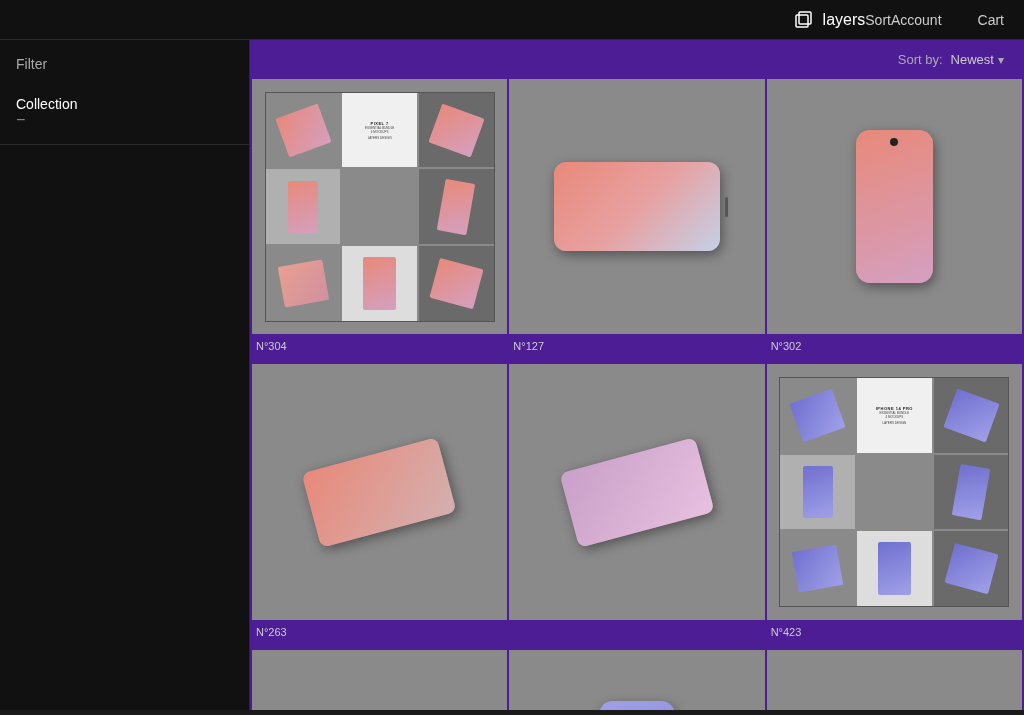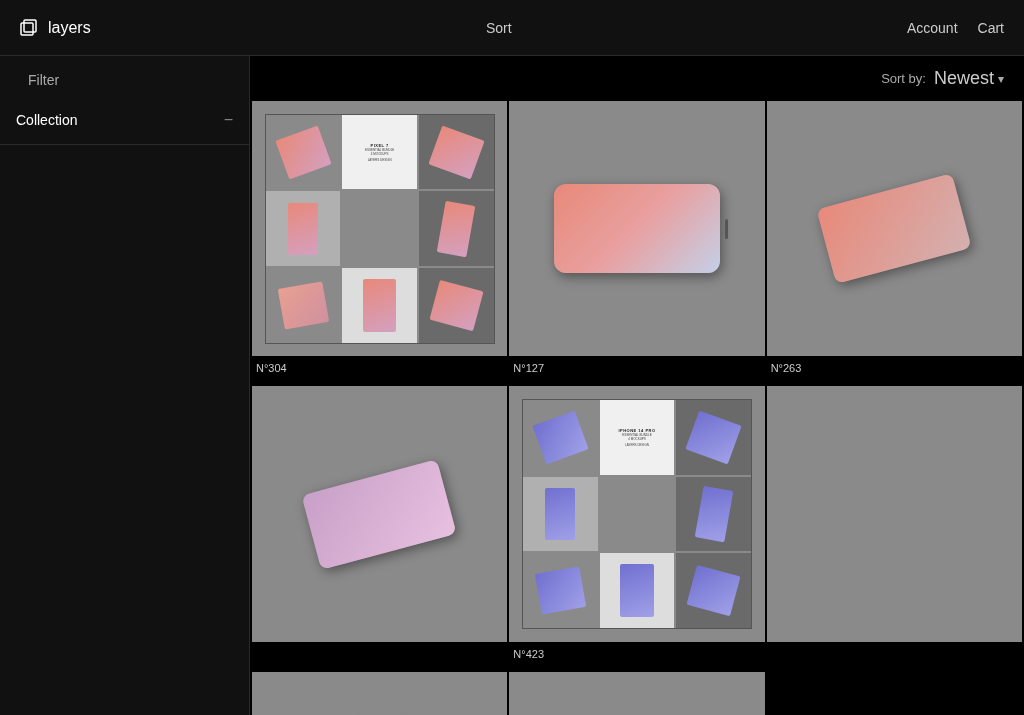--- a/index.html
+++ b/index.html
@@ -10,74 +10,75 @@
       font-size: 14px;
       height: 715px;
       width: 1024px;
       overflow: hidden;
     }
 
     
     .header {
       display: flex;
       align-items: center;
-      justify-content: space-between;
+      justify-content: flex-end;
       padding: 0 20px;
-      height: 56px;
+      height: 40px;
       background: #111;
       border-bottom: 1px solid #2a2a2a;
     }
     .logo {
       display: flex;
       align-items: center;
       gap: 8px;
       font-size: 16px;
       font-weight: 500;
       color: #fff;
     }
     .logo-icon {
       width: 20px;
       height: 20px;
     }
     .header-center { font-size: 14px; color: #ccc; }
-    .header-right { display: flex; gap: 20px; align-items: center; }
+    .header-right { display: flex; gap: 36px; align-items: center; }
     .header-link { color: #ccc; cursor: pointer; font-size: 14px; }
 
     
     .layout {
       display: flex;
       height: calc(715px - 45px);
     }
 
     
     .sidebar {
       width: 250px;
       min-width: 250px;
       background: #111;
       border-right: 1px solid #2a2a2a;
       padding: 0;
       overflow-y: auto;
     }
     .sidebar-filter {
-      padding: 16px 28px 8px;
+      padding: 16px 16px 8px;
       font-size: 14px;
       color: #aaa;
     }
     .sidebar-section {
       padding: 10px 16px;
       border-bottom: 1px solid #2a2a2a;
     }
     .sidebar-section-header {
       display: flex;
       justify-content: space-between;
       align-items: flex-start;
       font-size: 14px;
       color: #fff;
       cursor: pointer;
       padding: 6px 0;
+      flex-direction: column;
     }
     .sidebar-section-header .collapse-icon {
       color: #888;
       font-size: 16px;
       line-height: 1;
     }
     .sidebar-nav {
       padding: 8px 0 8px 0;
     }
     .sidebar-nav-item {
@@ -86,39 +87,39 @@
       font-size: 13px;
       color: #aaa;
       cursor: pointer;
     }
 
     
     .main {
       flex: 1;
       overflow-y: auto;
       padding: 0;
-      background: #000000;
+      background: #4c1d95;
     }
 
     
     .toolbar {
       display: flex;
       justify-content: flex-end;
       align-items: center;
       padding: 12px 20px;
       gap: 8px;
     }
     .sort-label { color: #aaa; font-size: 13px; }
     .sort-dropdown {
       display: flex;
       align-items: center;
       gap: 4px;
       cursor: pointer;
     }
-    .sort-dropdown span { color: #ccc; font-size: 18px; }
+    .sort-dropdown span { color: #ccc; font-size: 13px; }
     .sort-dropdown .chevron { color: #aaa; font-size: 12px; }
 
     
     .grid {
       display: grid;
       grid-template-columns: repeat(3, 1fr);
       gap: 2px;
       padding: 0 2px 2px;
     }
 
@@ -329,20 +330,28 @@
 
       <div class="grid-item">
         <div class="grid-item-image" style="background:#8a8a8a;">
           <div class="phone-landscape" style="border-radius:12px; position:relative;">
             <div style="position:absolute;right:-8px;top:50%;transform:translateY(-50%);width:3px;height:20px;background:#555;border-radius:2px;"></div>
           </div>
         </div>
         <div class="grid-item-label">N°127</div>
       </div>
 
+      <div class="grid-item">
+        <div class="grid-item-image" style="background:#8a8a8a;">
+          <div class="phone-portrait" style="border-radius:14px; position:relative;">
+            <div style="position:absolute;top:8px;left:50%;transform:translateX(-50%);width:8px;height:8px;background:#222;border-radius:50%;"></div>
+          </div>
+        </div>
+        <div class="grid-item-label">N°302</div>
+      </div>
 
       <div class="grid-item">
         <div class="grid-item-image" style="background:#8a8a8a;">
           <div class="phone-landscape-angled"></div>
         </div>
         <div class="grid-item-label">N°263</div>
       </div>
 
       <div class="grid-item">
         <div class="grid-item-image" style="background:#8a8a8a;">

